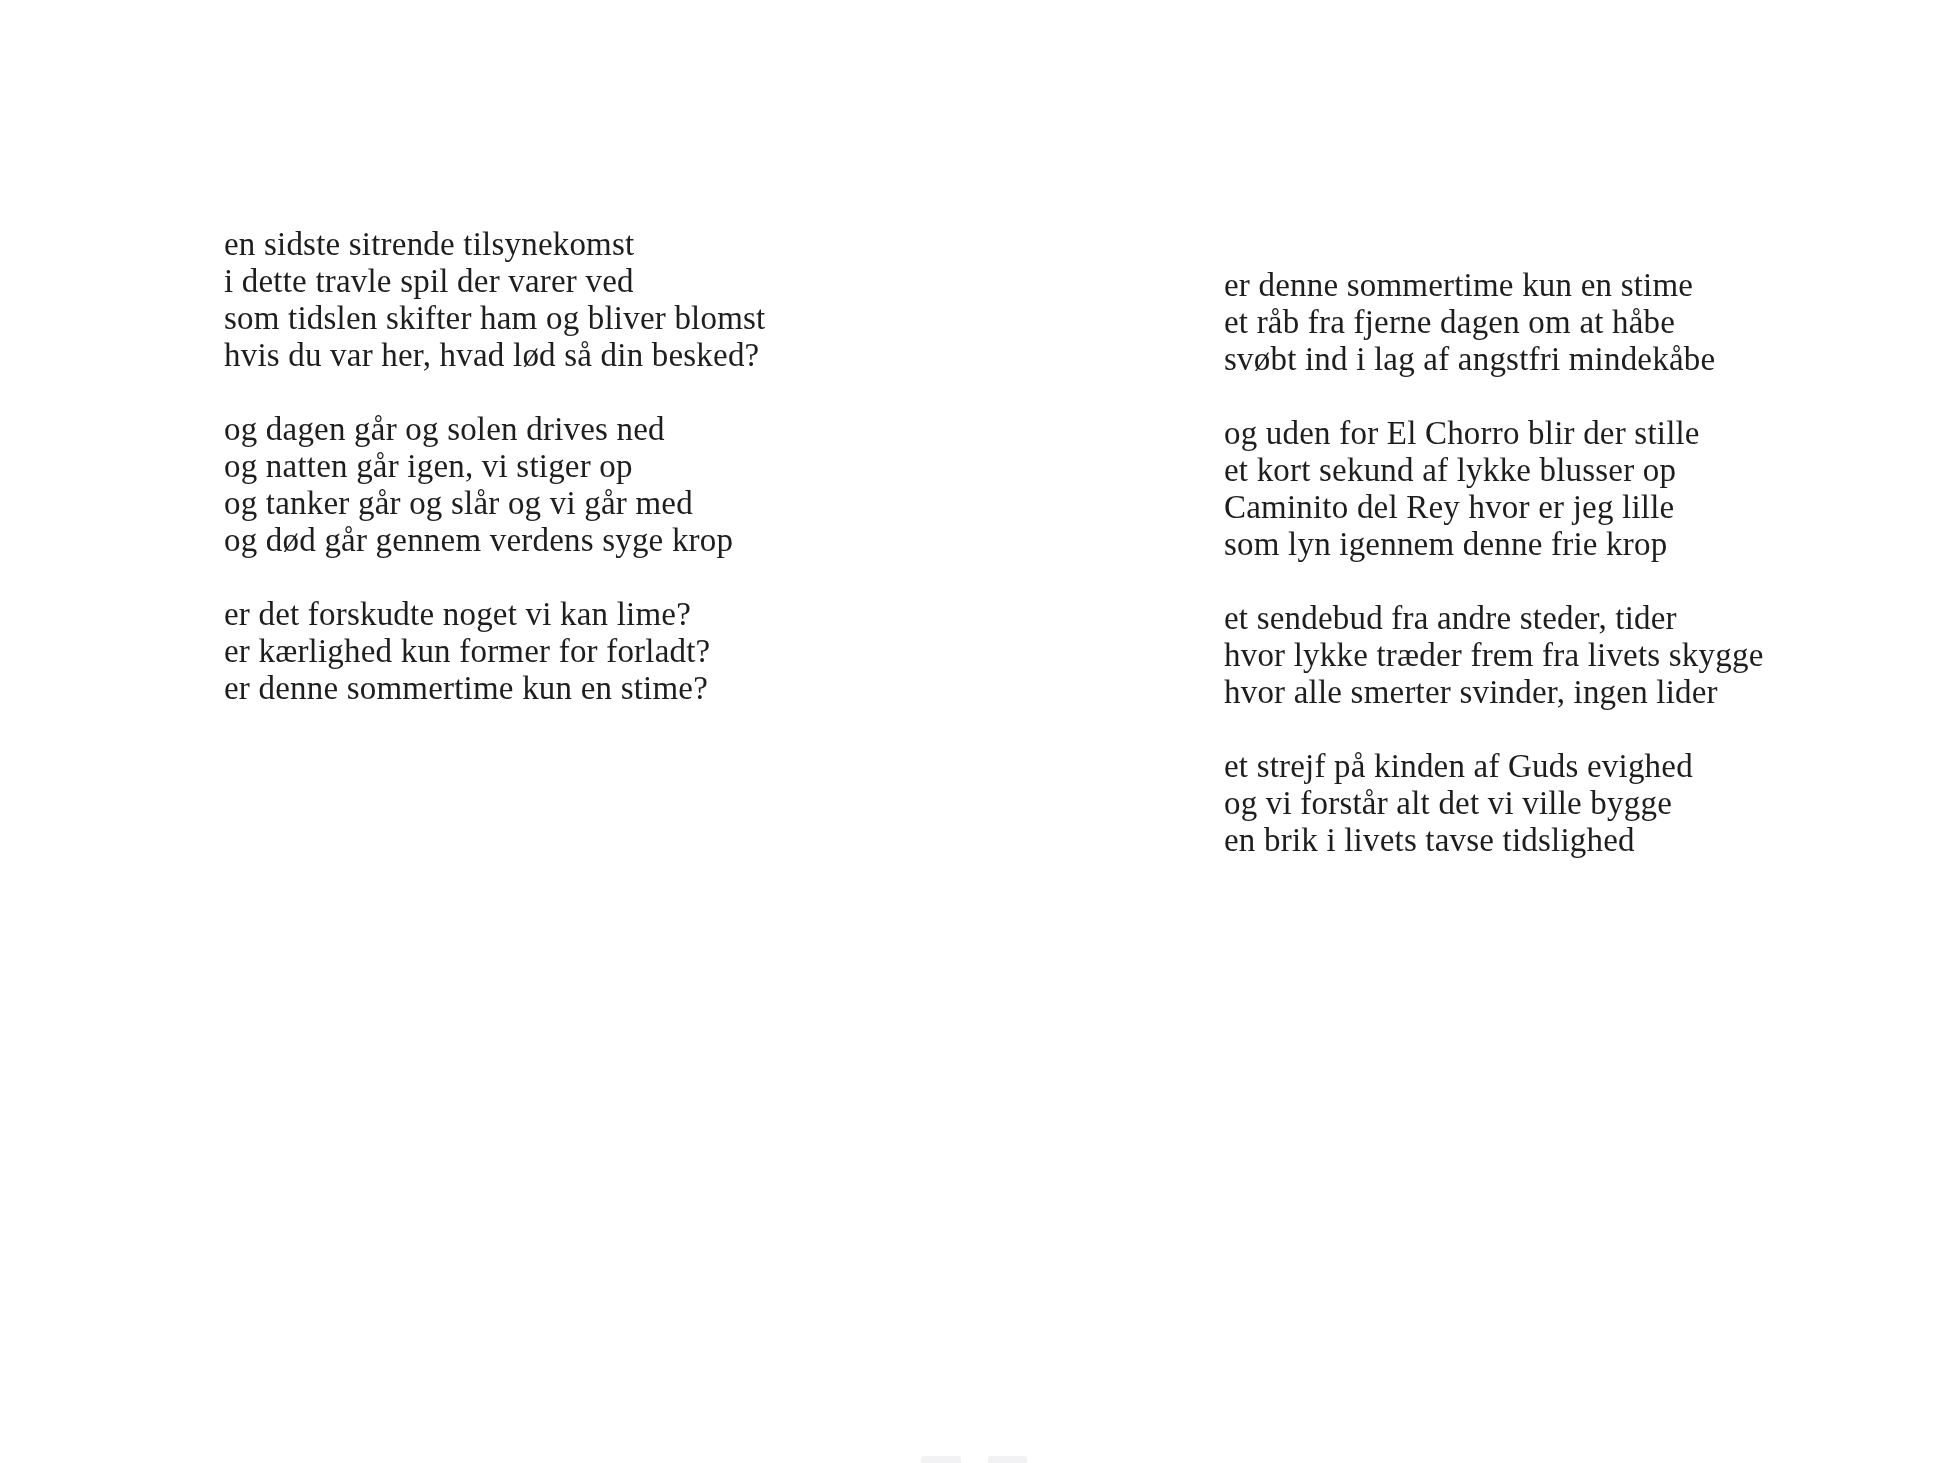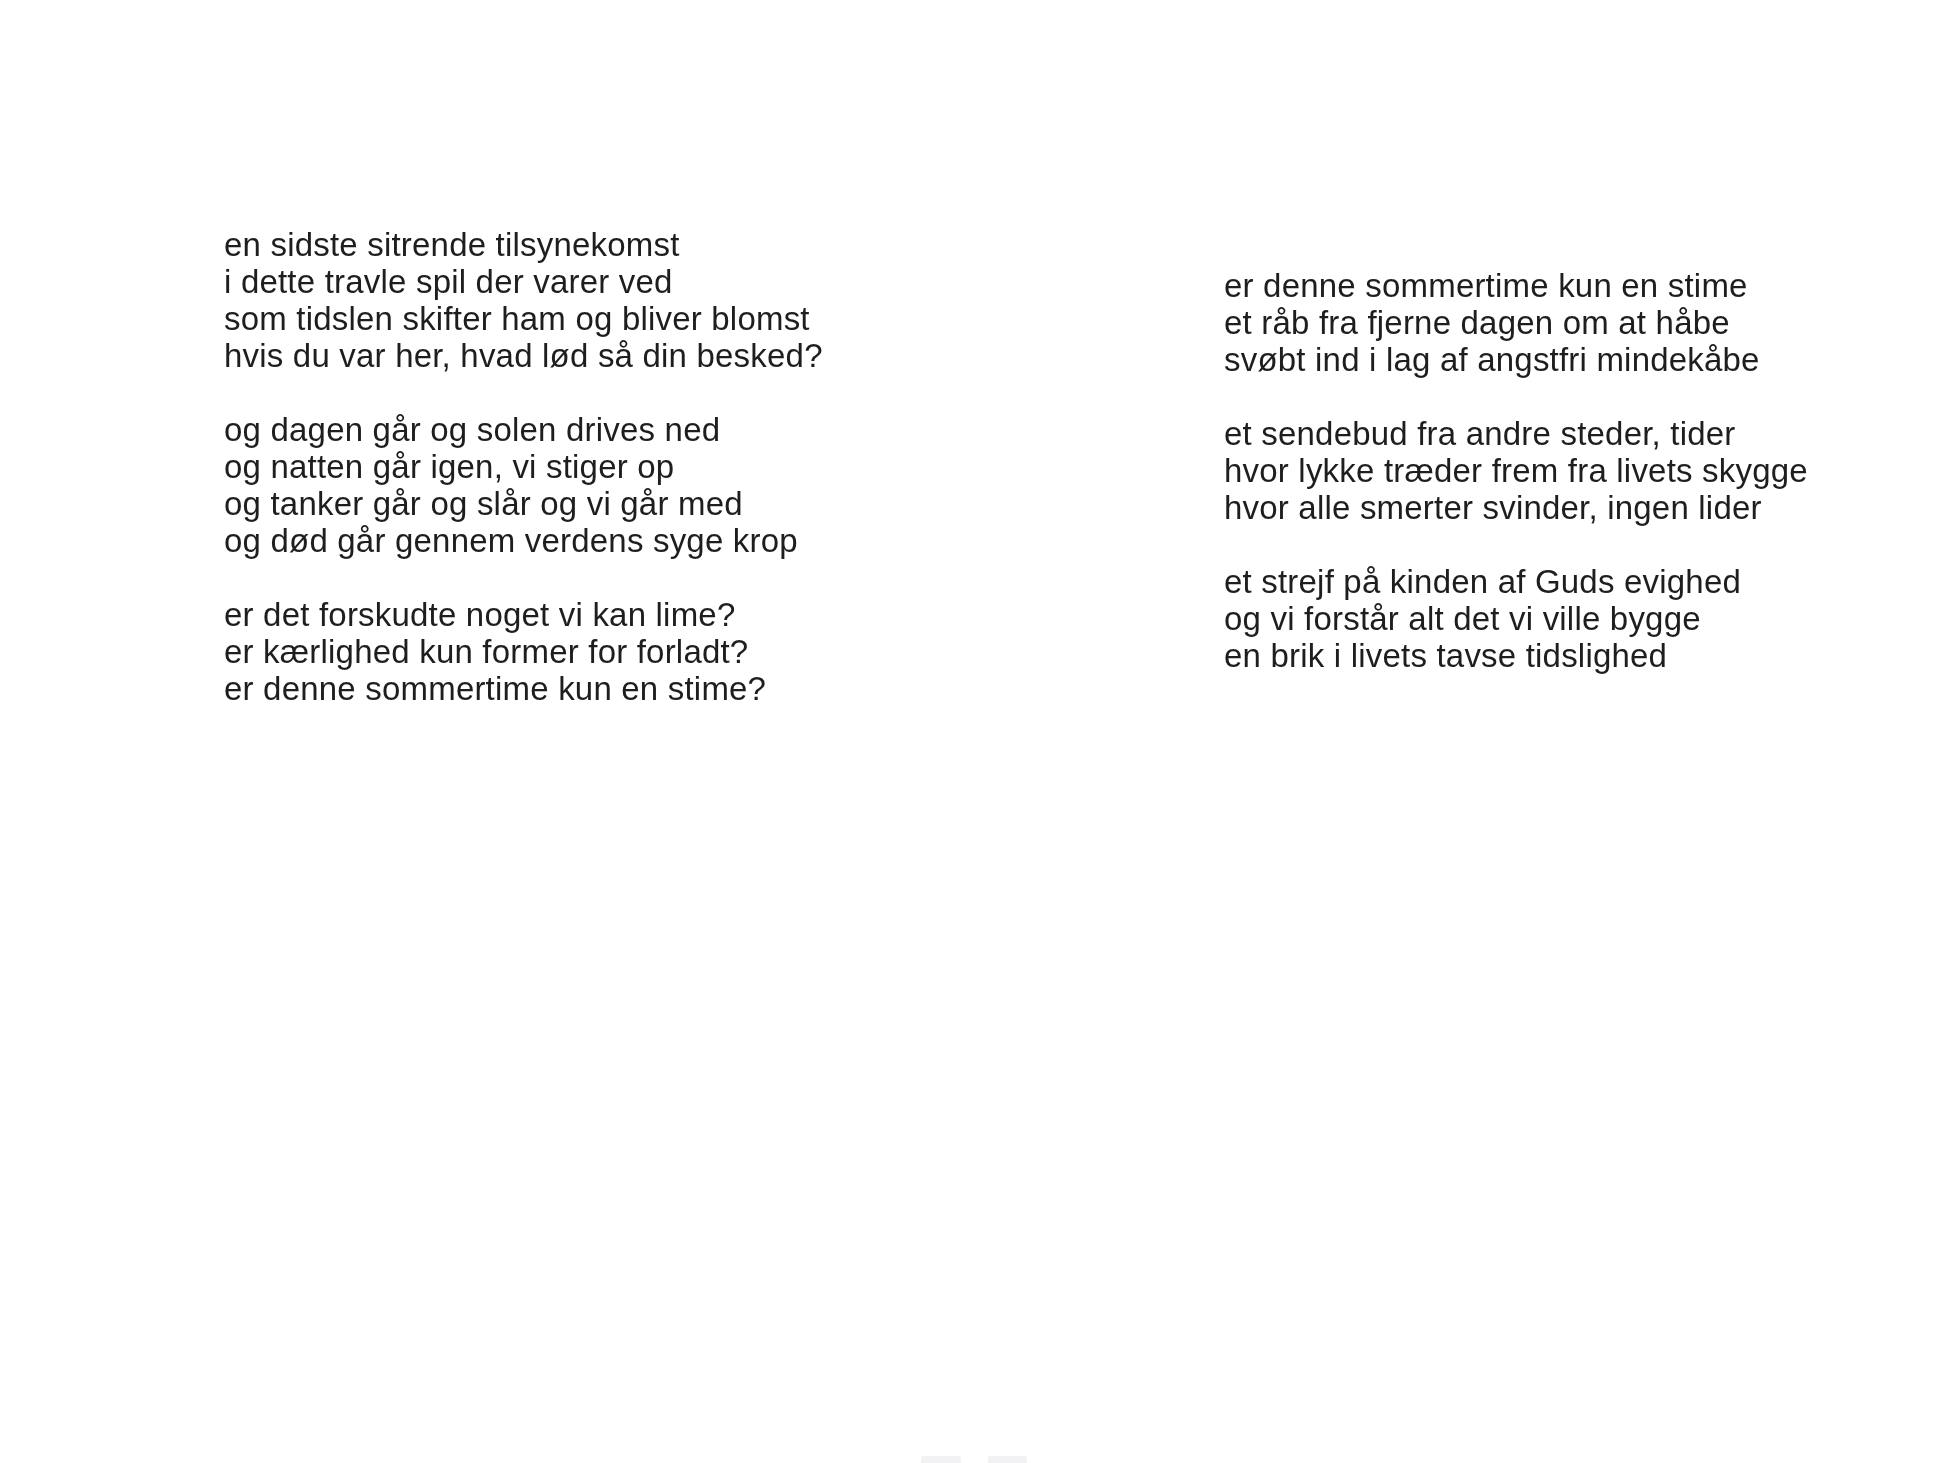--- a/index.html
+++ b/index.html
@@ -1,21 +1,21 @@
 <!DOCTYPE html>
 <html style="--bg: #ffffff; --text: #1e1e1e; --tab: #f2f2f4;"><head>
 <meta charset="utf-8">
 <style>
   html,body{margin:0;padding:0;background:#ffffff;}
   .canvas{
     position:relative;
     width:1946px;height:1463px;
     background:var(--bg,#ffffff);
     overflow:hidden;
-    font-family:Liberation Sans, sans-serif;
+    font-family:Liberation Serif, serif;
   }
   .poem{
     position:absolute;
     top:226px;
     font-size:33px;
     line-height:37px;
     color:var(--text,#1e1e1e);
     letter-spacing:0.2px;
     white-space:nowrap;
   }
@@ -57,20 +57,26 @@
       </div>
     </div>
 
   <div class="poem poem-right">
       <div class="stanza">
         <p>er denne sommertime kun en stime</p>
         <p>et råb fra fjerne dagen om at håbe</p>
         <p>svøbt ind i lag af angstfri mindekåbe</p>
       </div>
       <div class="stanza">
+        <p>og uden for El Chorro blir der stille</p>
+        <p>et kort sekund af lykke blusser op</p>
+        <p>Caminito del Rey hvor er jeg lille</p>
+        <p>som lyn igennem denne frie krop</p>
+      </div>
+      <div class="stanza">
         <p>et sendebud fra andre steder, tider</p>
         <p>hvor lykke træder frem fra livets skygge</p>
         <p>hvor alle smerter svinder, ingen lider</p>
       </div>
       <div class="stanza">
         <p>et strejf på kinden af Guds evighed</p>
         <p>og vi forstår alt det vi ville bygge</p>
         <p>en brik i livets tavse tidslighed</p>
       </div>
     </div>

